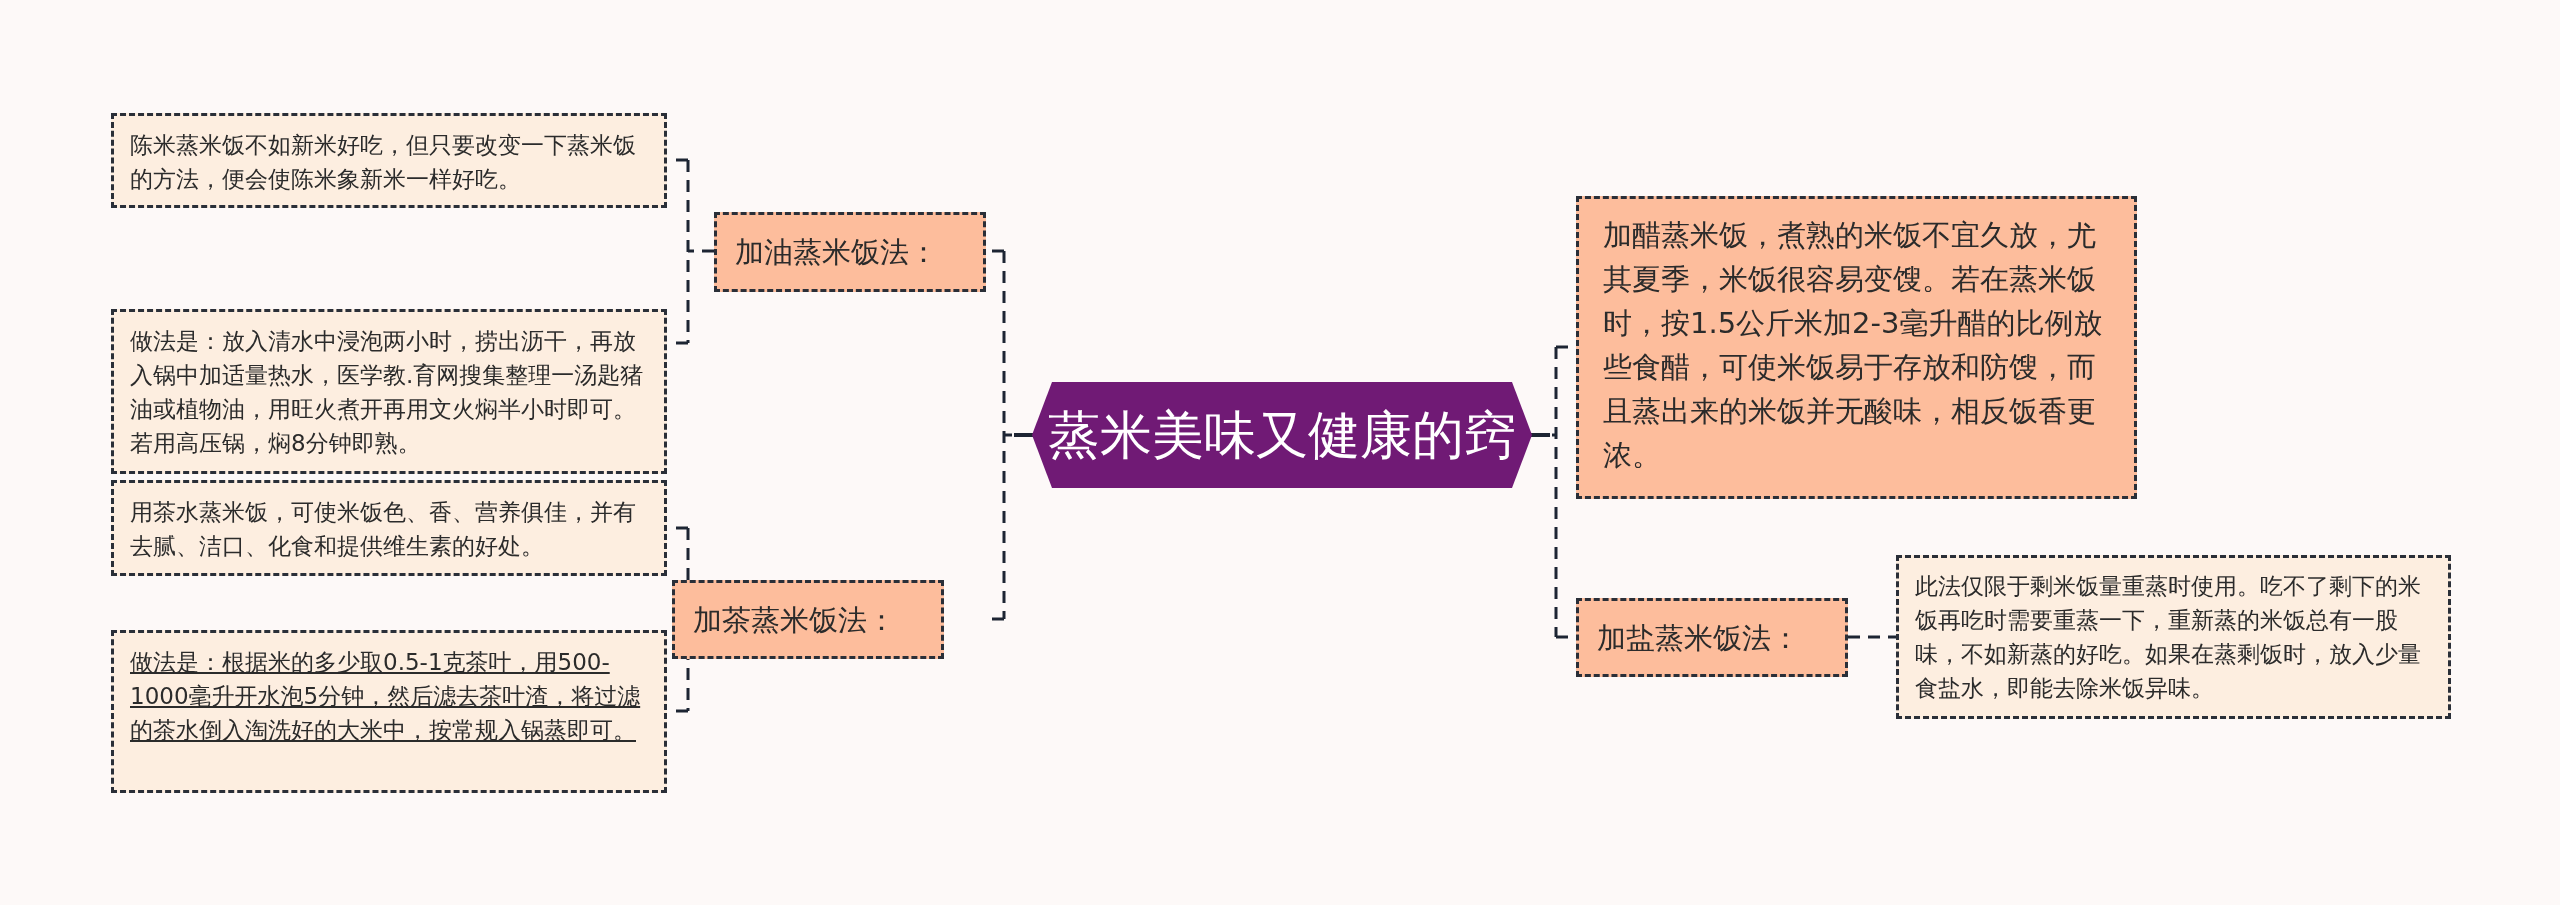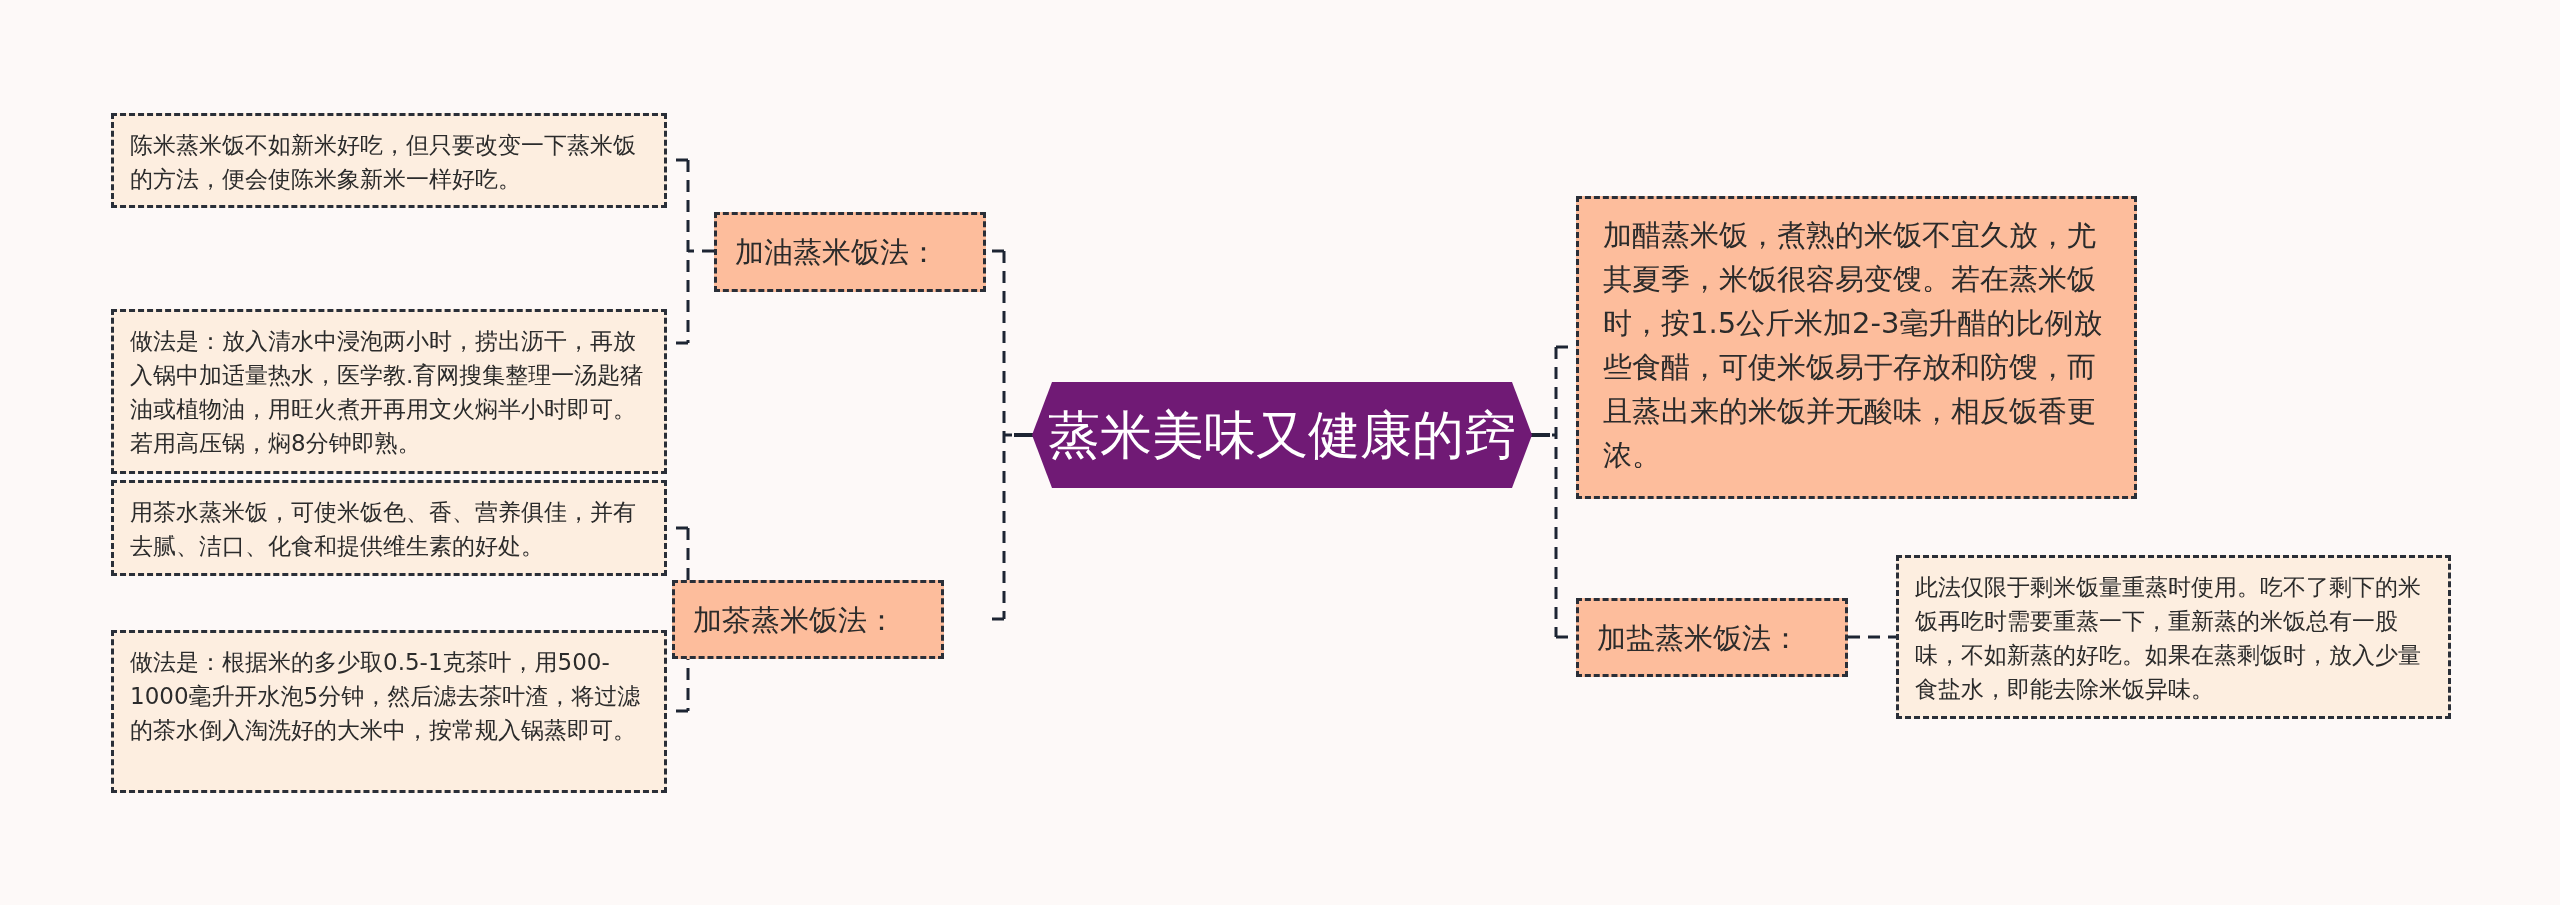--- a/index.html
+++ b/index.html
@@ -78,26 +78,26 @@
 <div class="node leaf" style="left:111px; top:261px; width:556px; height:165px;margin-top:48px;">
   <span>做法是：放入清水中浸泡两小时，捞出沥干，再放入锅中加适量热水，医学教.育网搜集整理一汤匙猪油或植物油，用旺火煮开再用文火焖半小时即可。若用高压锅，焖8分钟即熟。</span>
 </div>
 
 <div class="node branch" style="left:672px; top:580px; width:272px; height:79px;">
   <span>加茶蒸米饭法：</span>
 </div>
 <div class="node leaf" style="left:111px; top:480px; width:556px; height:96px;">
   <span>用茶水蒸米饭，可使米饭色、香、营养俱佳，并有去腻、洁口、化食和提供维生素的好处。</span>
 </div>
-<div class="node leaf" style="left:111px; top:630px; width:556px; height:163px;">
+<div class="node leaf" style="left:111px; top:630px; width:556px; height:163px;text-decoration:underline;">
   <span>做法是：根据米的多少取0.5-1克茶叶，用500-1000毫升开水泡5分钟，然后滤去茶叶渣，将过滤的茶水倒入淘洗好的大米中，按常规入锅蒸即可。</span>
 </div>
 
 <div class="node branch big" style="left:1576px; top:196px; width:561px; height:303px;">
   <span>加醋蒸米饭，煮熟的米饭不宜久放，尤其夏季，米饭很容易变馊。若在蒸米饭时，按1.5公斤米加2-3毫升醋的比例放些食醋，可使米饭易于存放和防馊，而且蒸出来的米饭并无酸味，相反饭香更浓。</span>
 </div>
 
 <div class="node branch" style="left:1576px; top:598px; width:272px; height:79px;">
   <span>加盐蒸米饭法：</span>
 </div>
-<div class="node leaf" style="left:1896px; top:555px; width:555px; height:164px;">
+<div class="node leaf" style="left:1896px; top:555px; width:555px; height:164px;font-family:Liberation Serif, serif;">
   <span>此法仅限于剩米饭量重蒸时使用。吃不了剩下的米饭再吃时需要重蒸一下，重新蒸的米饭总有一股味，不如新蒸的好吃。如果在蒸剩饭时，放入少量食盐水，即能去除米饭异味。</span>
 </div>
 
 </body></html>

